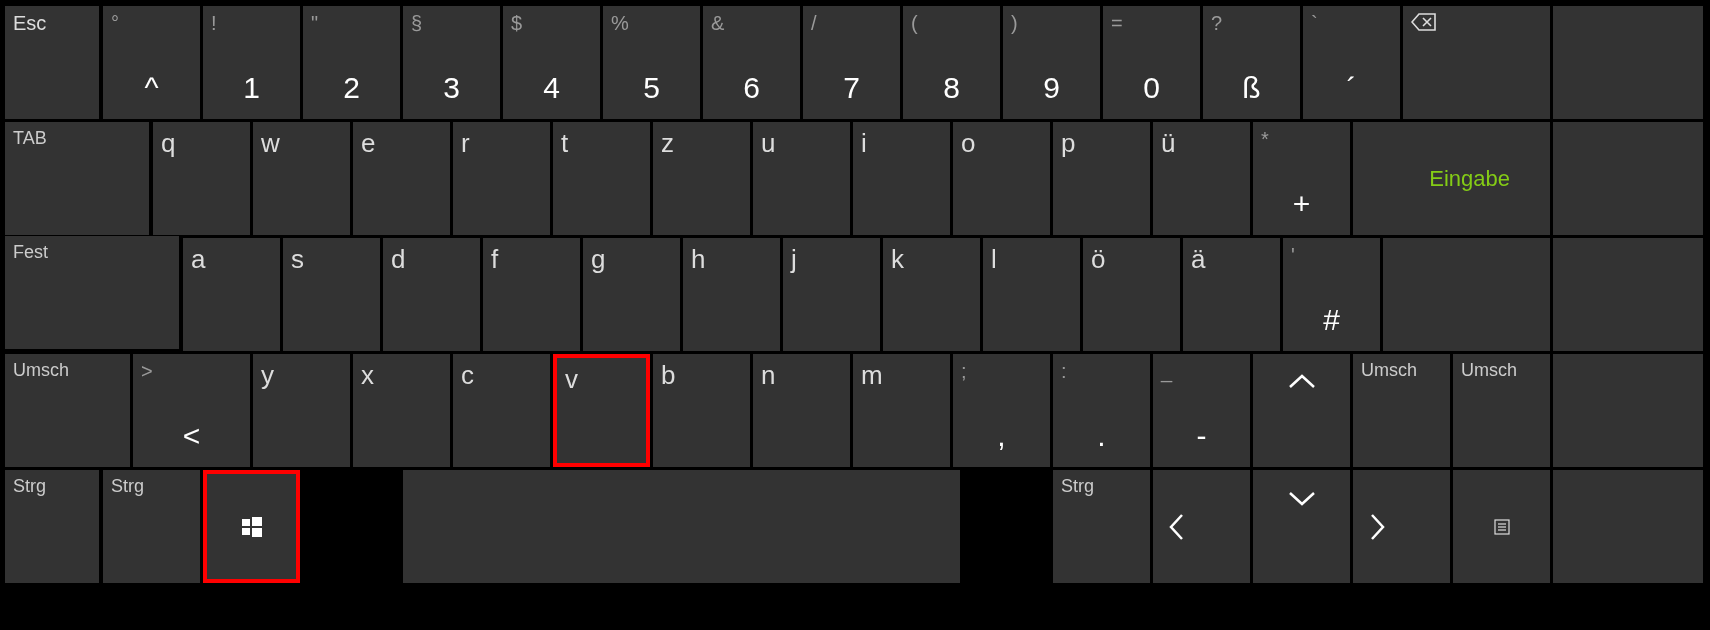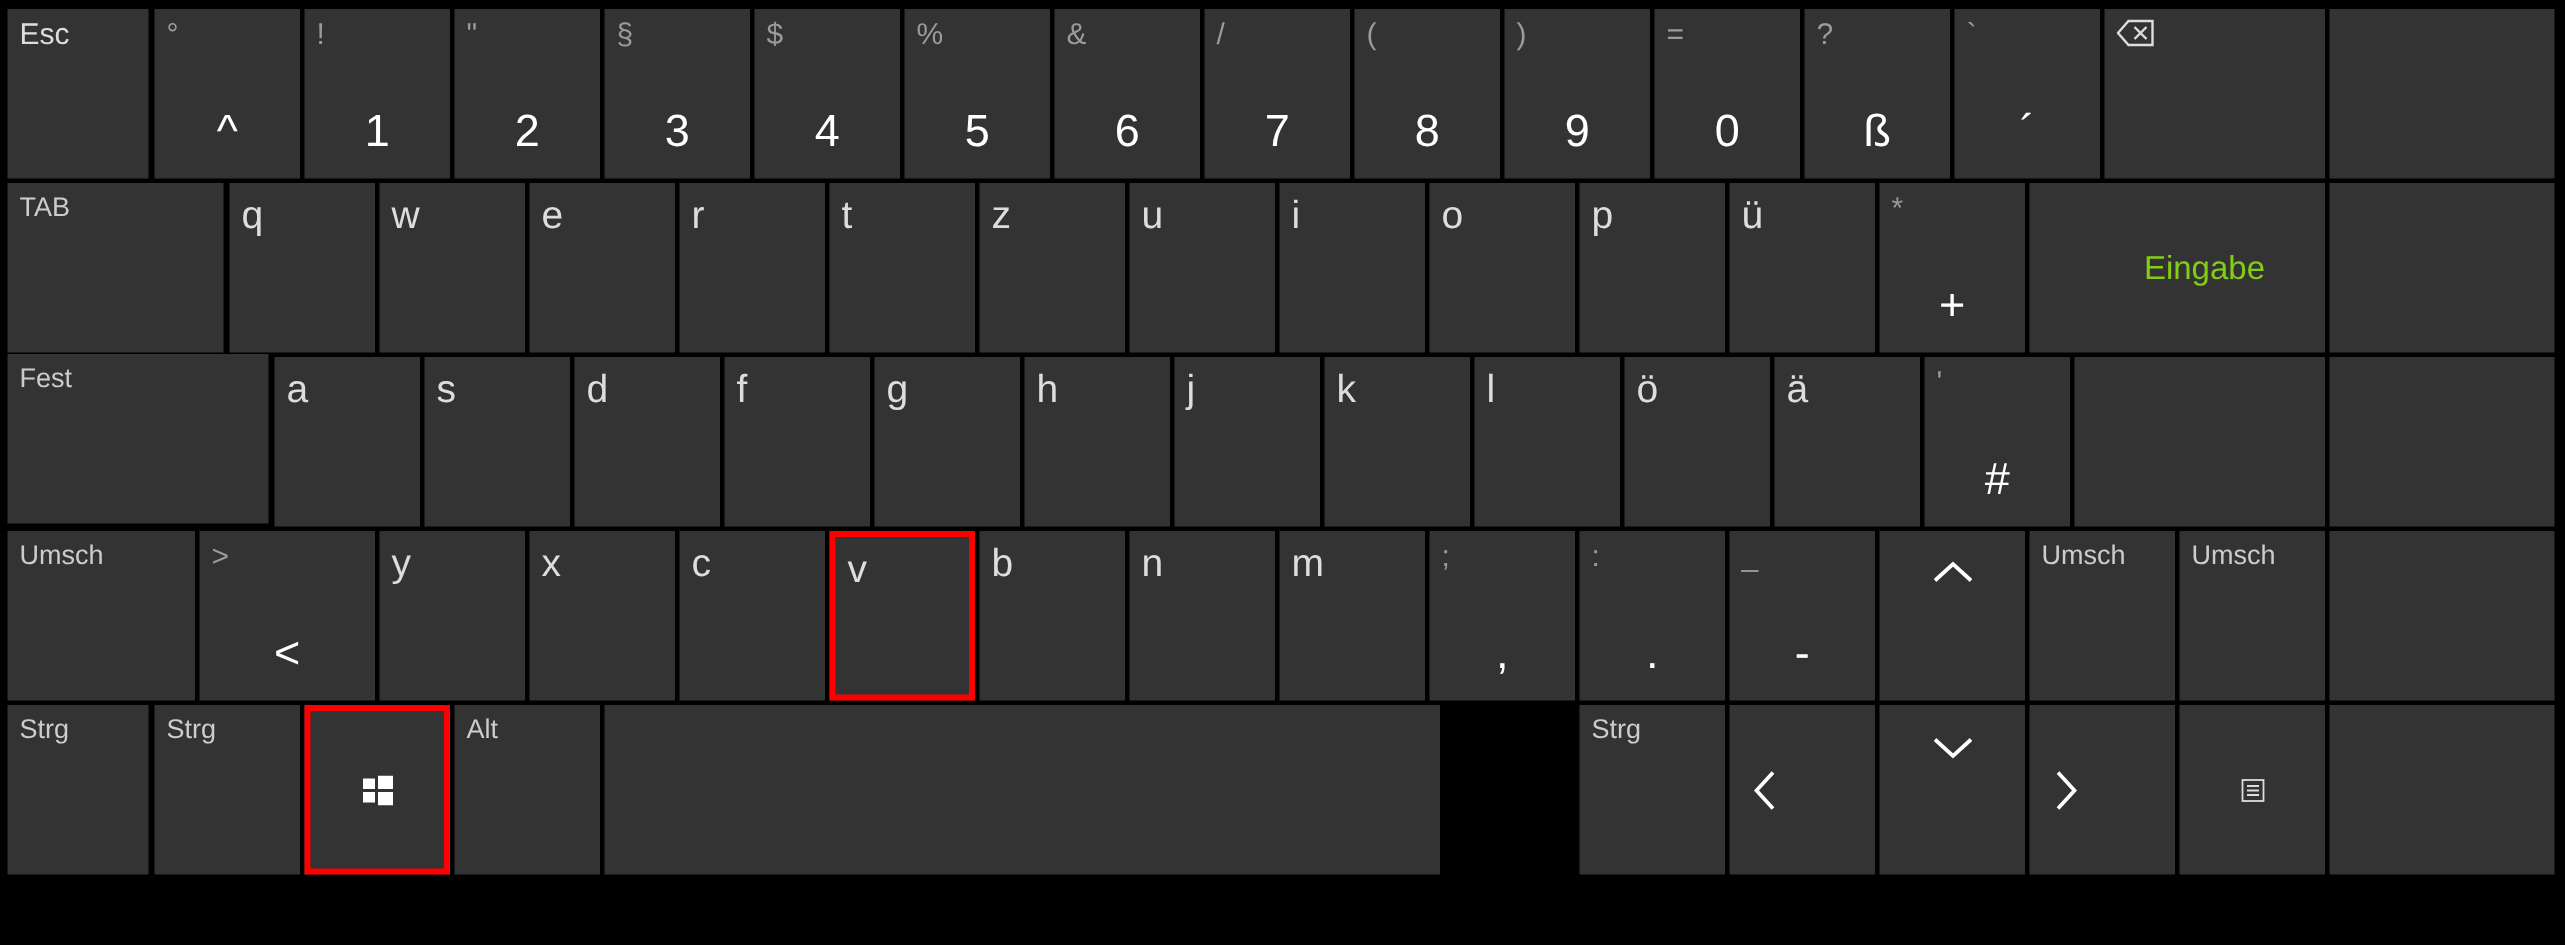--- a/index.html
+++ b/index.html
@@ -282,23 +282,20 @@
 <div class="key highlight" style="left:203px; top:470px; width:97px; height:113px;">
   <span class="icon-center">
     <svg width="20" height="20" viewBox="0 0 20 20">
       <rect x="0" y="2" width="8" height="7" fill="#fff"></rect>
       <rect x="10" y="0" width="10" height="9" fill="#fff"></rect>
       <rect x="0" y="11" width="8" height="7" fill="#fff"></rect>
       <rect x="10" y="11" width="10" height="9" fill="#fff"></rect>
     </svg>
   </span>
 </div>
-<div class="key" style="left:303px; top:470px; width:97px; height:113px;">
-  <span class="tl small">Alt</span>
-</div>
 <div class="key" style="left:403px; top:470px; width:557px; height:113px;"></div>
 <div class="key" style="left:1053px; top:470px; width:97px; height:113px;">
   <span class="tl small">Strg</span>
 </div>
 <div class="key" style="left:1153px; top:470px; width:97px; height:113px;">
   <span class="icon-center" style="left:25%;">
     <svg width="18" height="28" viewBox="0 0 18 28">
           <path d="M14 2 L3 14 L14 26" fill="none" stroke="#fff" stroke-width="2.5"></path>
         </svg>
   </span>

